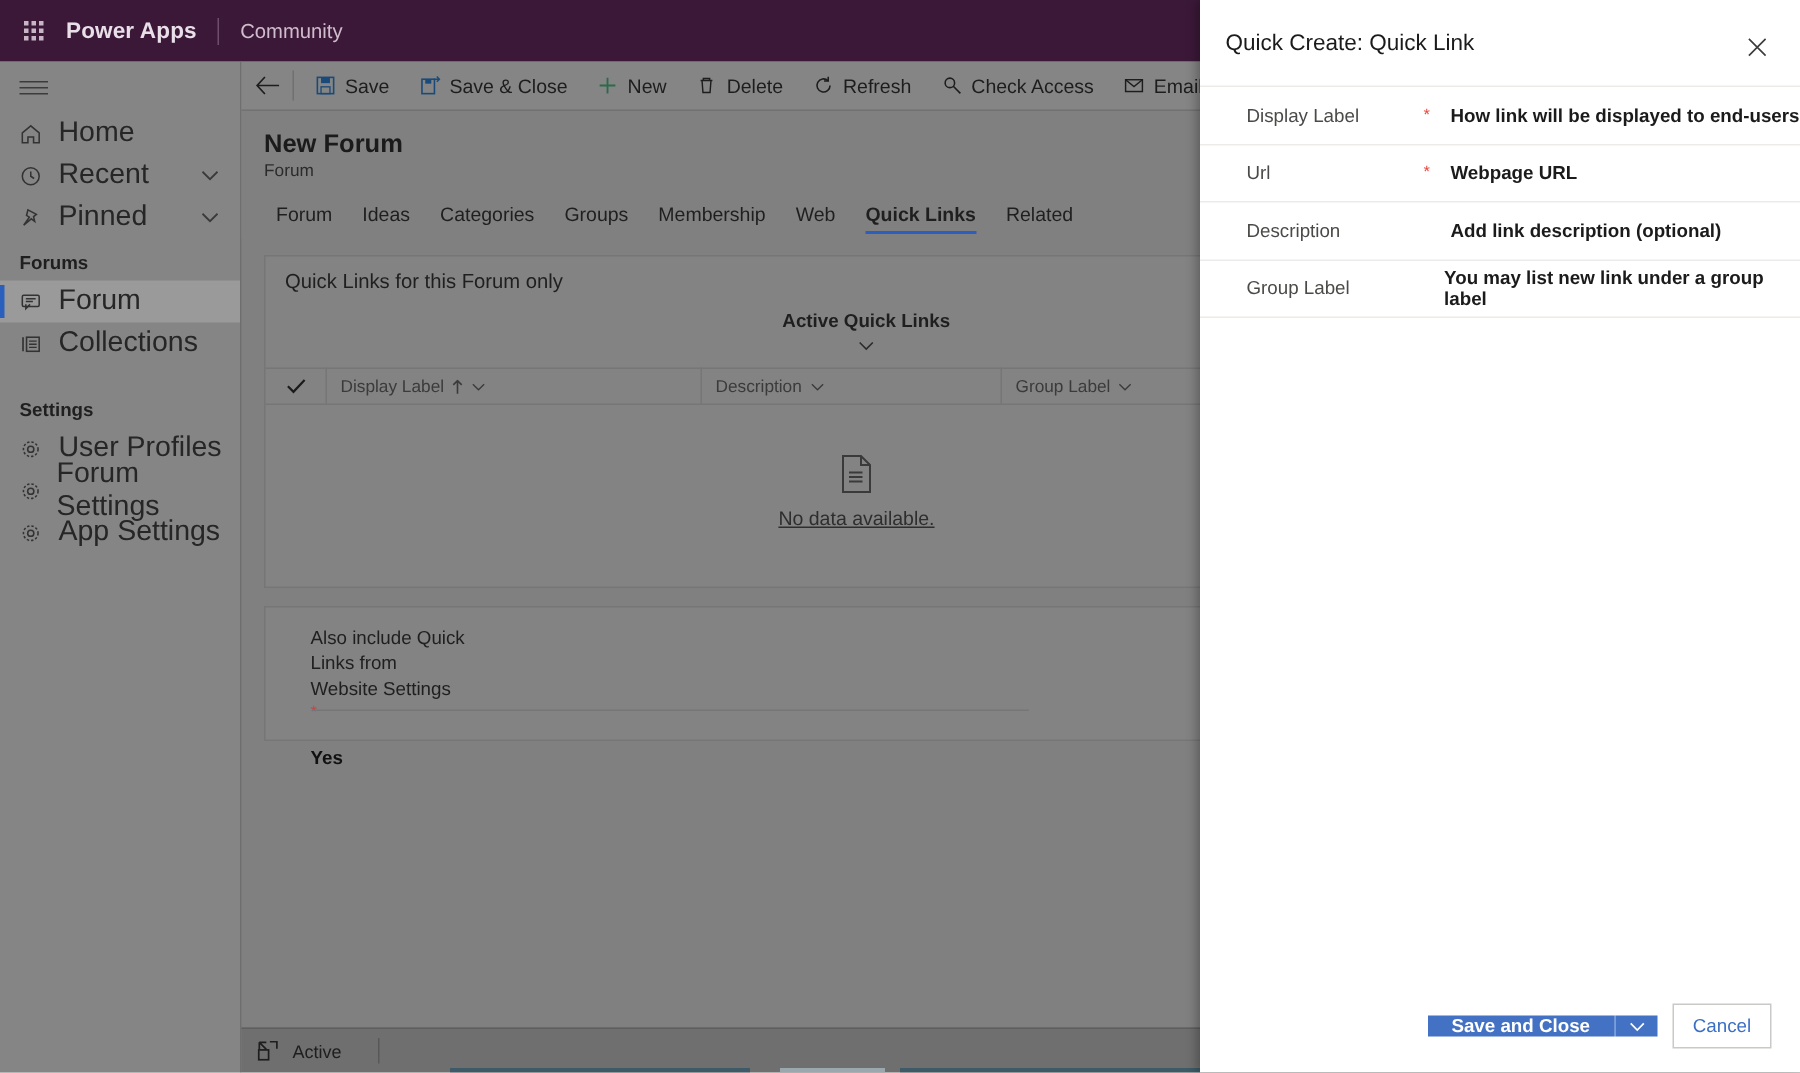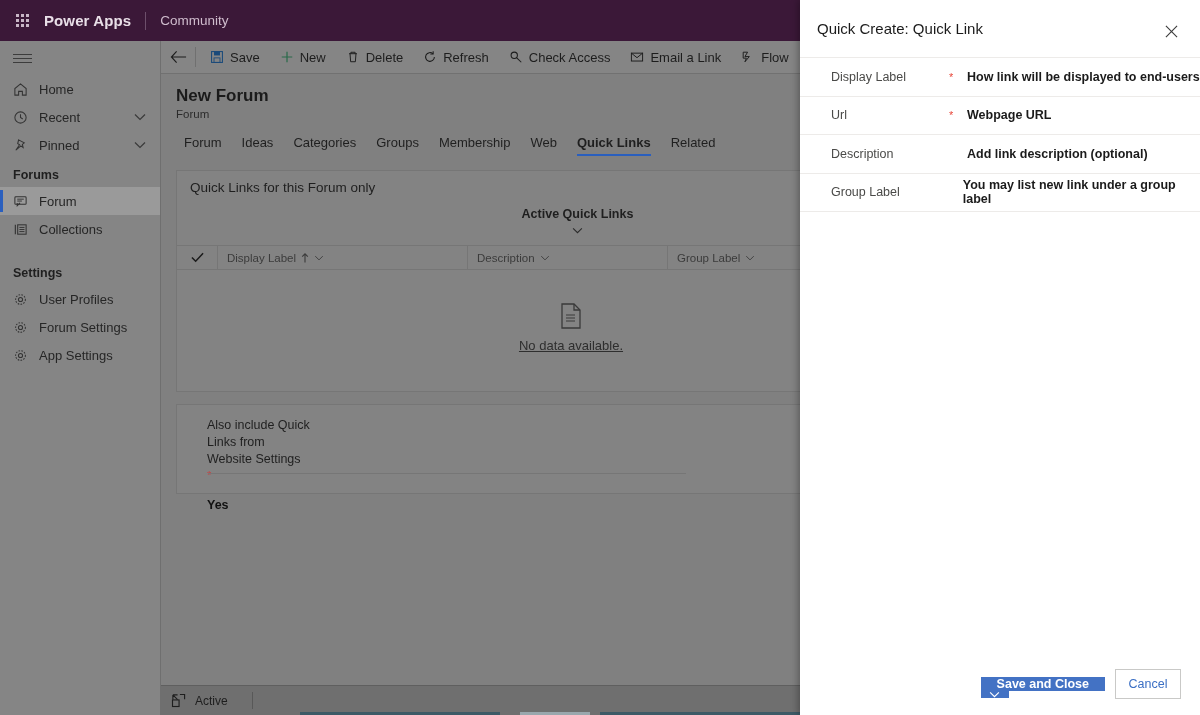--- a/index.html
+++ b/index.html
@@ -28,21 +28,21 @@
   
   .sidebar {
     position: absolute; left: 0; top: 41px; width: 161px; height: 674px;
     background: #858585; border-right: 1px solid #6f6f6f;
   }
   .hamburger { height: 34px; display: flex; align-items: center; padding-left: 13px; }
   .hamburger span { display: block; width: 19px; height: 9px;
     border-top: 1.5px solid #3c3c3c; border-bottom: 1.5px solid #3c3c3c; position: relative; }
   .hamburger span::after { content:""; position:absolute; left:0; top:3px; width:19px; height:1.5px; background:#3c3c3c; }
   .nav-item { height: 28px; display: flex; align-items: center; padding-left: 13px;
-    font-size: 13px; color: #262626; position: relative; cursor: default; }
+    font-size: 19px; color: #262626; position: relative; cursor: default; }
   .nav-item .ico { width: 26px; display: flex; align-items: center; color: #333; }
   .nav-item .chev { margin-left: auto; margin-right: 14px; font-size: 10px; color: #3a3a3a; }
   .nav-item.selected { background: #9a9a9a; }
   .nav-item.selected::before { content:""; position: absolute; left: 0; top: 3px;
     width: 3px; height: 22px; background: #2a5fbe; }
   .nav-group { font-size: 12.5px; font-weight: bold; color: #1f1f1f;
     padding: 9px 0 5px 13px; }
   .nav-spacer { height: 14px; }
   svg.i { display:block; }
 
@@ -113,21 +113,21 @@
   .panel-close { position: absolute; right: 18px; top: 21px; width: 22px; height: 20px;
     display: flex; align-items: center; justify-content: center; color: #3c3c3c; font-size: 16px; }
   .pfields { border-top: 1px solid #edebe9; }
   .pfield { display: flex; align-items: center; height: 38.5px; border-bottom: 1px solid #edebe9;
     padding-left: 31px; }
   .pf-label { width: 118px; font-size: 12.5px; color: #4a4a48; }
   .pf-star { width: 18px; color: #e8483b; font-size: 11px; }
   .pf-val { font-size: 12.5px; font-weight: bold; color: #1b1b1b; }
   .panel-footer { position: absolute; left: 0; bottom: 0; width: 400px; height: 62px;
     display: flex; align-items: center; justify-content: flex-end; gap: 10px; padding-right: 19px; }
-  .split { display: flex; height: 14px; flex-direction: column; }
+  .split { display: flex; height: 14px; }
   .split .main { background: #4372c4; color: #fff; font-size: 12.5px; font-weight: bold;
     display: flex; align-items: center; padding: 0 16px; }
   .split .sep { width: 1px; background: #6f97d6; }
   .split .chev { background: #4372c4; color: #fff; width: 28px;
     display: flex; align-items: center; justify-content: center; font-size: 11px; }
   .btn-cancel { height: 30px; min-width: 66px; border: 1px solid #c9c9c7; background: #fff;
     color: #3b6fc4; font-size: 12.5px; display: flex; align-items: center; justify-content: center; }
 </style>
 </head>
 <body>
@@ -259,20 +259,30 @@
 
       <div class="cmd">
         <span>
           <svg class="i" width="14" height="14" viewBox="0 0 16 16">
               <rect x="1.8" y="1.8" width="12.4" height="12.4" fill="none" stroke="#1a4a7a" stroke-width="1.2"></rect>
               <rect x="4.6" y="1.8" width="6.8" height="4.4" fill="#1a4a7a"></rect>
               <rect x="4.6" y="9" width="6.8" height="5.2" fill="none" stroke="#1a4a7a" stroke-width="1"></rect>
             </svg>
         </span>
         <span>Save</span>
+      </div>
+      <div class="cmd">
+        <span>
+          <svg class="i" width="14" height="14" viewBox="0 0 16 16">
+              <rect x="1.5" y="3.2" width="9.5" height="11" fill="none" stroke="#1a4a7a" stroke-width="1.2"></rect>
+              <rect x="4" y="3.2" width="4.6" height="3.4" fill="#1a4a7a"></rect>
+              <path d="M10.5 3.2h4M12.8 1.2l2 2-2 2" fill="none" stroke="#1a4a7a" stroke-width="1.1"></path>
+            </svg>
+        </span>
+        <span>Save &amp; Close</span>
       </div>
       <div class="cmd">
         <span>
           <svg class="i" width="14" height="14" viewBox="0 0 16 16">
               <path d="M8 2v12M2 8h12" stroke="#2b6b4b" stroke-width="1.4"></path>
             </svg>
         </span>
         <span>New</span>
       </div>
       <div class="cmd">

